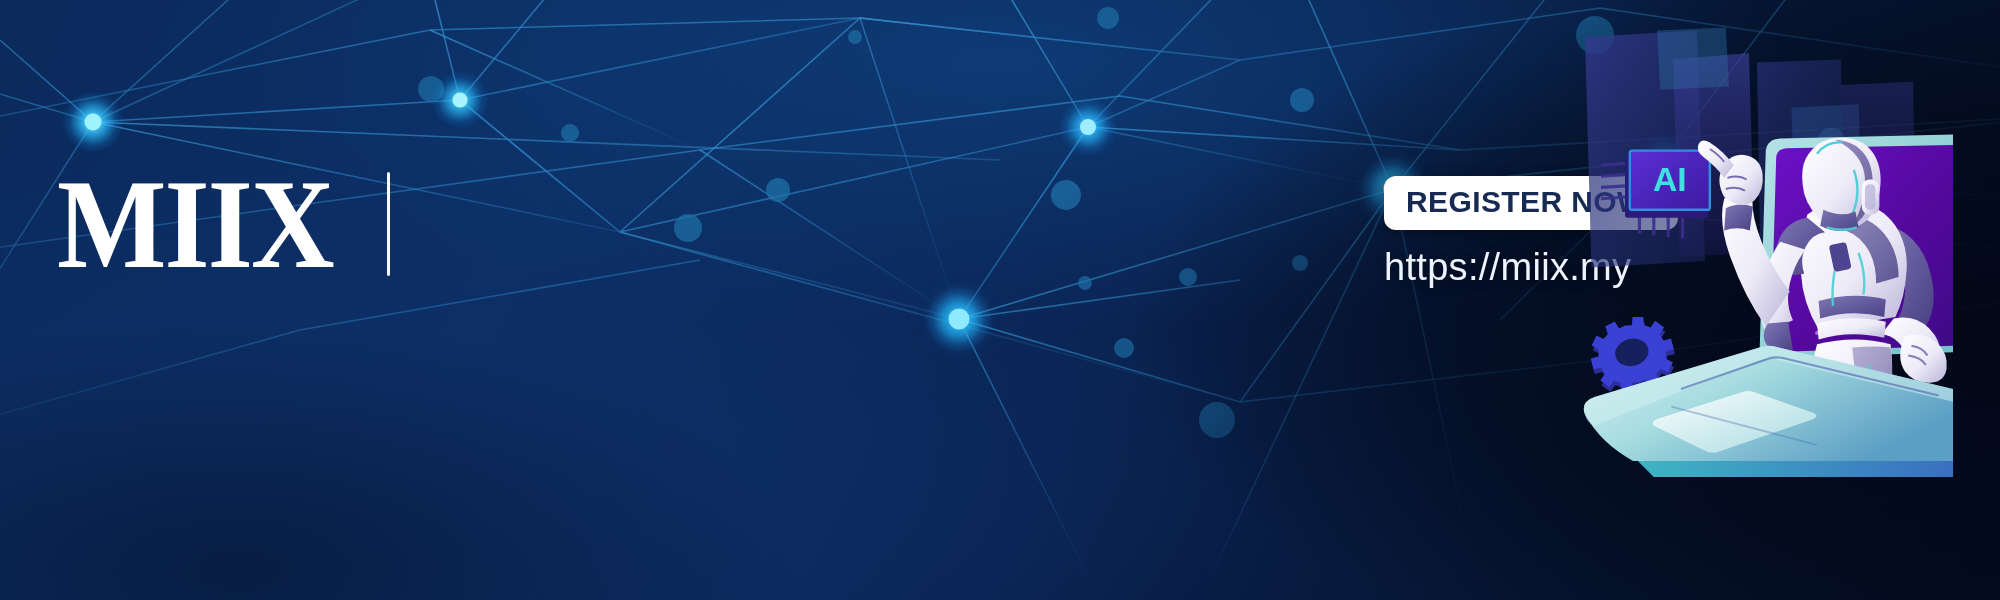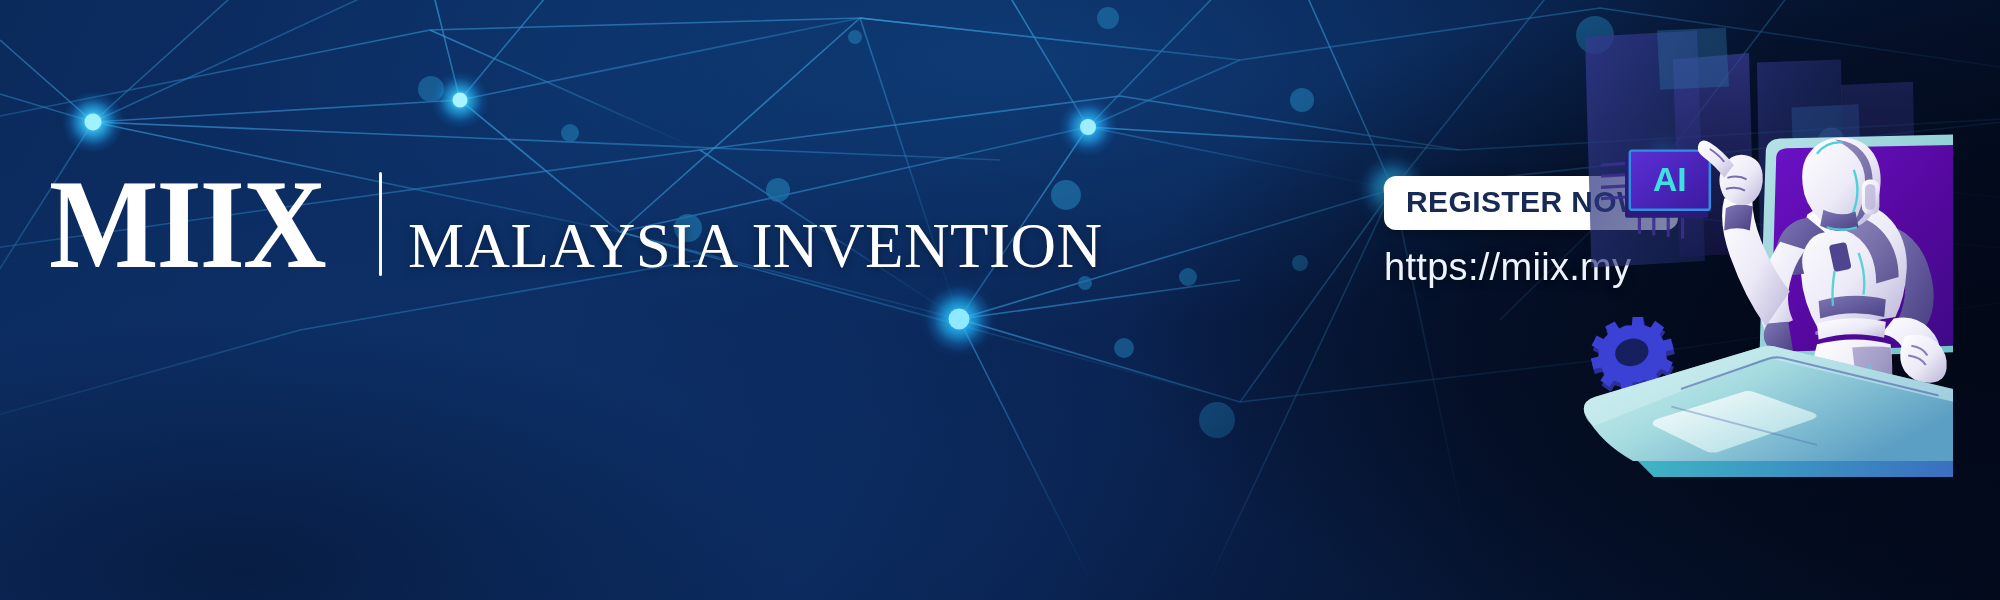--- a/index.html
+++ b/index.html
@@ -29,21 +29,21 @@
 
   
   .glow{position:absolute;border-radius:50%;pointer-events:none;}
   .glow i{
     position:absolute;left:50%;top:50%;transform:translate(-50%,-50%);
     border-radius:50%;display:block;
   }
 
   
   .brand{
-    position:absolute;left:49px;top:162px;display:flex;align-items:flex-end;
+    position:absolute;left:57px;top:162px;display:flex;align-items:center;
   }
   .miix{
     font-family:"Liberation Serif",serif;
     font-weight:700;
     font-size:126px;
     line-height:118px;
     letter-spacing:-2px;
     color:#fff;
     padding-top:4px;
     font-stretch:condensed;
@@ -180,21 +180,20 @@
               background:radial-gradient(circle, rgba(110,230,255,.85) 0%, rgba(0,160,255,.45) 25%, rgba(0,110,215,.12) 55%, rgba(0,90,200,0) 75%);">
     <i style="width:16px;height:16px;background:#6fd8f5;box-shadow:0 0 16px 6px rgba(50,180,245,.75);"></i>
   </div>
 
   <div class="bg-vignette"></div>
 
   <div class="brand">
     <div class="miix">MIIX</div>
     <div class="divider"></div>
     <div class="title">
-      <div class="ln ln1">MALAYSIA INVENTION</div>
     </div>
   </div>
 
   <div class="cta-wrap">
     <button class="register-btn">REGISTER NOW!</button>
     <a class="site-url" href="#">https://miix.my</a>
   </div>
 
   <div class="illo">
     <svg viewBox="0 0 470 600" preserveAspectRatio="xMidYMid meet">

